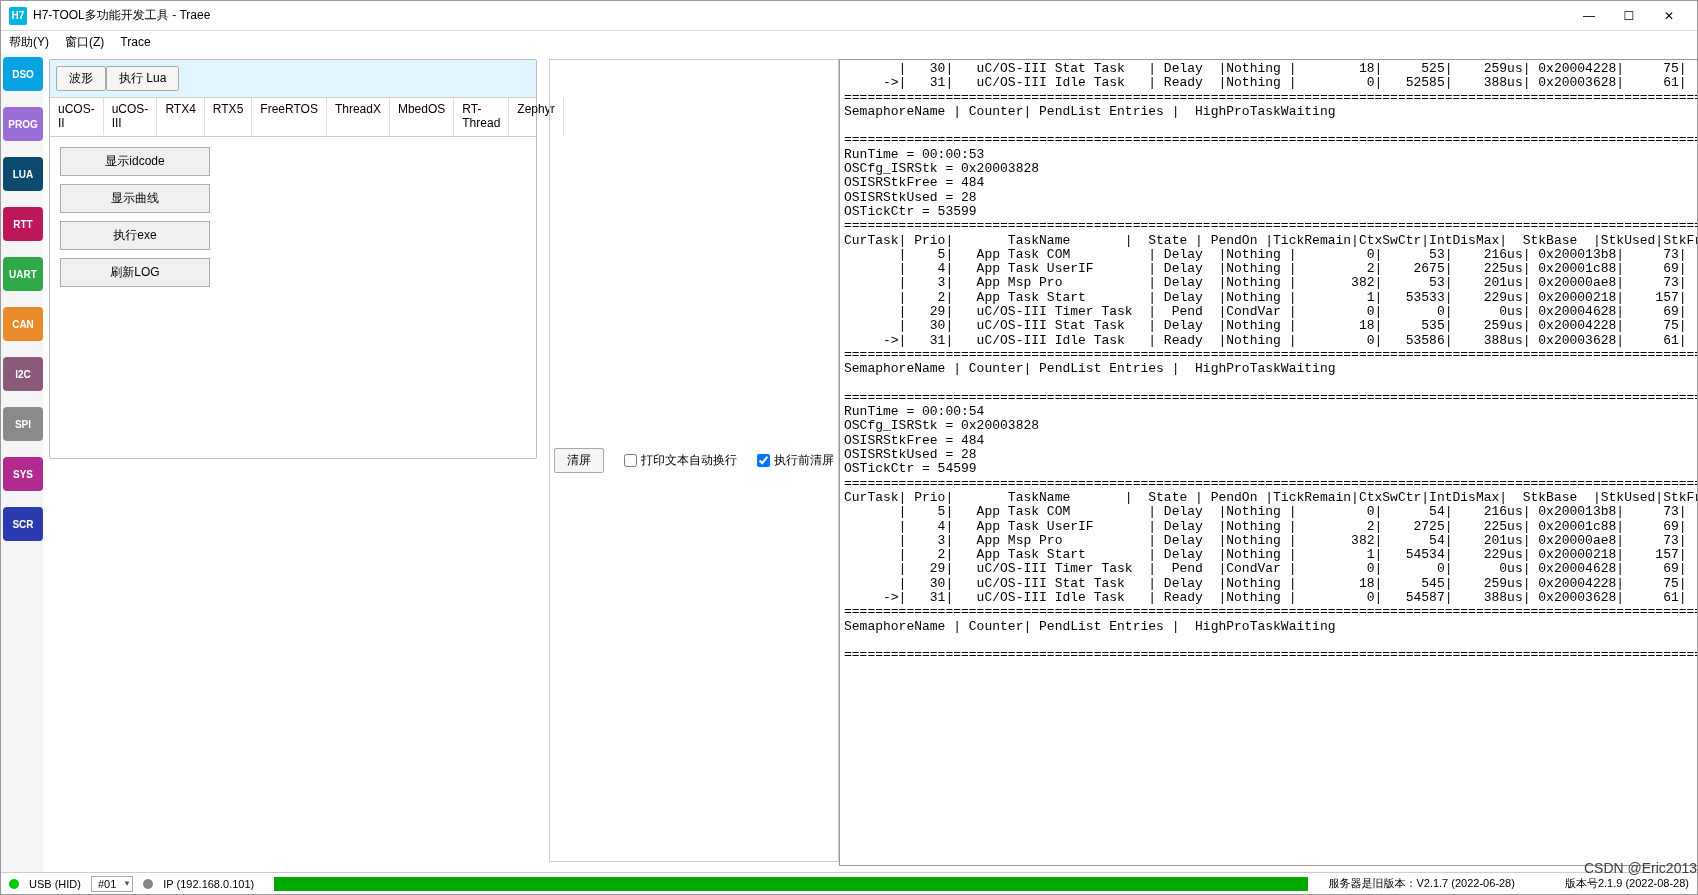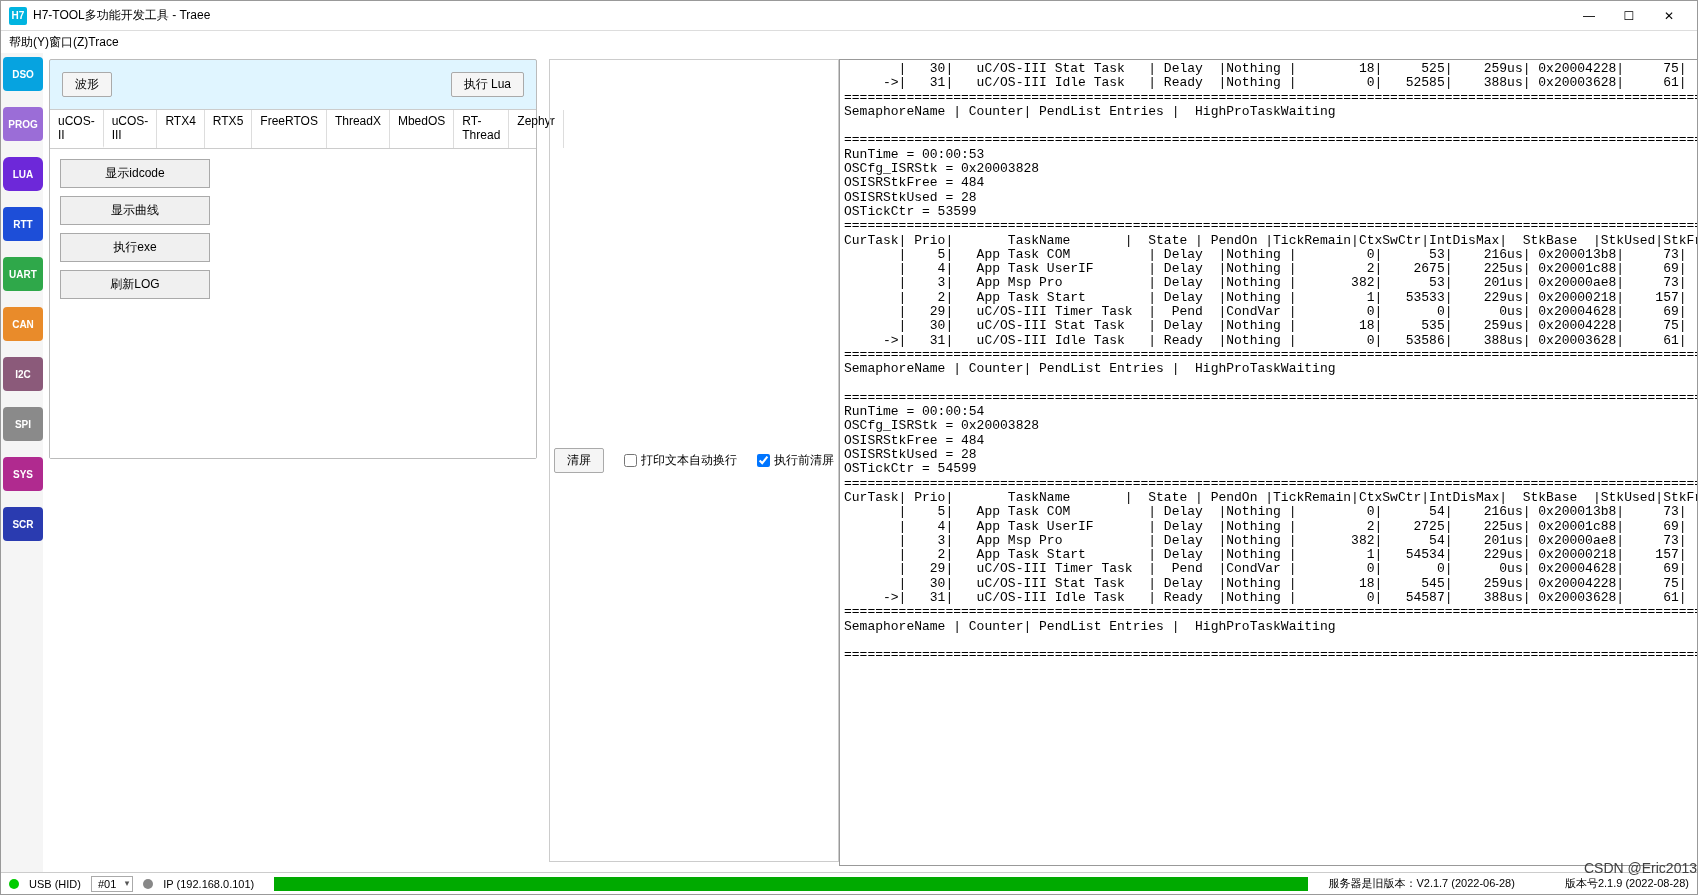--- a/index.html
+++ b/index.html
@@ -3,28 +3,28 @@
 <meta charset="utf-8">
 <style>
 * { box-sizing: border-box; margin: 0; padding: 0; }
 body { font-family: "Microsoft YaHei", Arial, sans-serif; font-size: 12px; background: #fff; overflow: hidden; }
 .window { width: 1698px; height: 895px; border: 1px solid #999; display: flex; flex-direction: column; position: relative; }
 .titlebar { height: 30px; display: flex; align-items: center; padding: 12px 8px; border-bottom: 1px solid #ddd; }
 .app-icon { width: 18px; height: 18px; background: #00b4e0; color: #fff; font-size: 10px; font-weight: bold; display: flex; align-items: center; justify-content: center; border-radius: 2px; margin-right: 6px; }
 .title-text { flex: 1; font-size: 12px; }
 .win-controls { display: flex; gap: 0; }
 .win-btn { width: 40px; height: 28px; display: flex; align-items: center; justify-content: center; cursor: pointer; font-size: 12px; }
-.menubar { height: 22px; display: flex; align-items: center; padding: 0 8px; font-size: 12px; }
+.menubar { height: 22px; display: flex; align-items: center; padding: 0 8px; gap: 16px; font-size: 12px; }
 .menubar span { cursor: pointer; }
 .body { flex: 1; display: flex; overflow: hidden; }
 .side-icons { width: 44px; background: #f5f5f5; display: flex; flex-direction: column; padding-top: 4px; gap: 16px; }
 .side-icon { width: 40px; height: 34px; margin-left: 2px; border-radius: 4px; color: #fff; font-size: 10px; font-weight: bold; display: flex; align-items: center; justify-content: center; cursor: pointer; }
 .left-panel { width: 500px; padding: 6px; display: flex; flex-direction: column; }
 .left-box { flex: 0 0 400px; border: 1px solid #bbb; background: #e0f5ff; border-radius: 2px; display: flex; flex-direction: column; }
-.left-top-row { display: flex; padding: 12px; justify-content: space-between; border-radius: 15px; }
+.left-top-row { display: flex; padding: 6px; justify-content: flex-start; border-radius: 15px; }
 .btn { background: #f5f5f5; border: 1px solid #aaa; padding: 3px 12px; cursor: pointer; font-size: 12px; border-radius: 2px; }
 .tabs { display: flex; background: #fff; border-top: 1px solid #ccc; border-bottom: 1px solid #ccc; }
 .tab { padding: 4px 8px; cursor: pointer; font-size: 12px; border-right: 1px solid #ddd; }
 .tab.active { background: #fff; border-bottom: 2px solid #fff; font-weight: normal; }
 .tab-body { flex: 1; background: #fff; padding: 10px; display: flex; flex-direction: column; gap: 8px; align-items: flex-start; }
 .action-btn { width: 150px; padding: 5px; background: #f0f0f0; border: 1px solid #aaa; cursor: pointer; text-align: center; font-size: 12px; }
 .right-panel { flex: 1; padding: 6px; display: flex; }
 .right-toolbar { display: flex; align-items: center; gap: 20px; padding: 4px; border: 1px solid #ccc; margin-bottom: 4px; }
 .checkbox-wrap { display: flex; align-items: center; gap: 4px; cursor: pointer; }
 .log-area { flex: 1; border: 1px solid #999; font-family: "Consolas", "Courier New", monospace; font-size: 13px; white-space: pre; overflow: auto; padding: 2px 4px; line-height: 1.1; }
@@ -54,22 +54,22 @@
   <div class="menubar" id="menubar">
       <span>帮助(Y)</span>
       <span>窗口(Z)</span>
       <span>Trace</span>
     </div>
 
   <div class="body">
     <div class="side-icons" id="side-icons">
         <div class="side-icon" style="background: rgb(6, 163, 224);">DSO</div>
         <div class="side-icon" style="background: rgb(155, 109, 215);">PROG</div>
-        <div class="side-icon" style="background: #6d28d9; border-radius: 6px;">LUA</div>
-        <div class="side-icon" style="background: #1d4ed8;">RTT</div>
+        <div class="side-icon" style="background: #0c4a6e;">LUA</div>
+        <div class="side-icon" style="background: #be185d;">RTT</div>
         <div class="side-icon" style="background: rgb(47, 168, 74);">UART</div>
         <div class="side-icon" style="background: rgb(233, 139, 42);">CAN</div>
         <div class="side-icon" style="background: rgb(139, 90, 122);">I2C</div>
         <div class="side-icon" style="background: rgb(138, 138, 138);">SPI</div>
         <div class="side-icon" style="background: rgb(176, 42, 143);">SYS</div>
         <div class="side-icon" style="background: rgb(42, 59, 176);">SCR</div>
       </div>
 
     <div class="left-panel">
       <div class="left-box">

